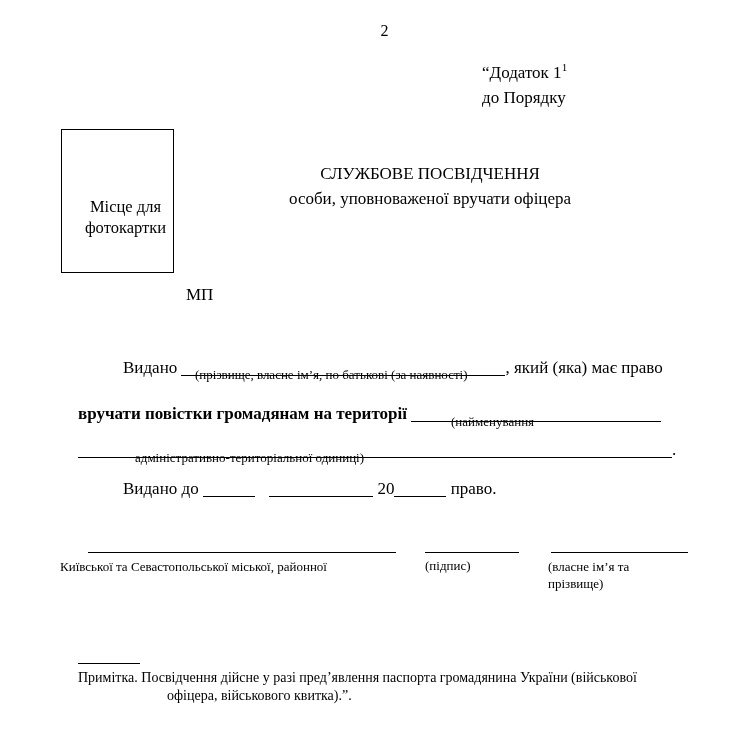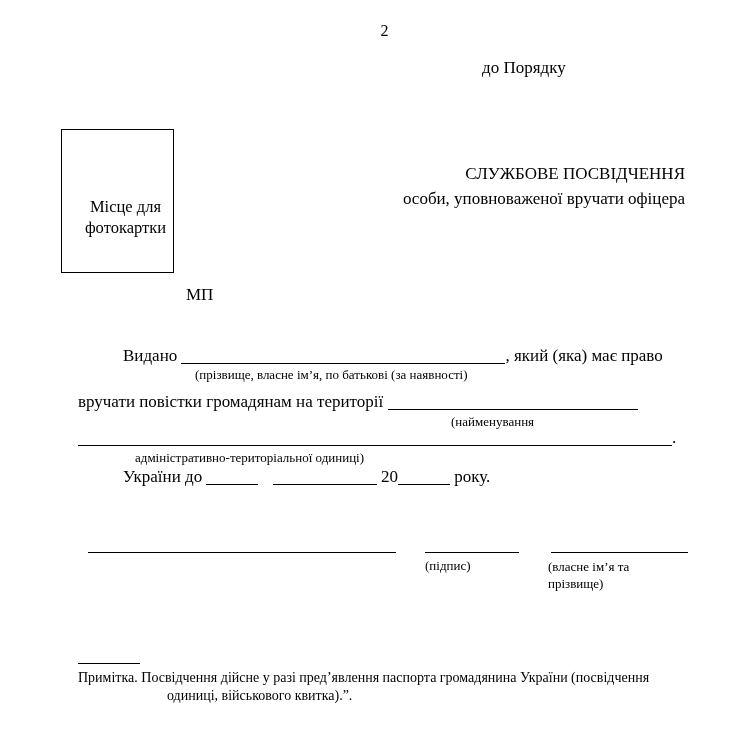--- a/index.html
+++ b/index.html
@@ -31,27 +31,27 @@
     top: 129px; left: 61px;
     width: 113px; height: 144px;
     border: 1px solid #000000;
     text-align: center;
     padding: 66px 6px 0 22px;
     line-height: 21px;
     font-size: 16.5px;
   }
   .title-block {
     top: 161px; left: 175px; width: 510px;
-    text-align: right;
+    text-align: center;
     line-height: 25px;
   }
   .stamp { top: 285px; left: 186px; }
-  .form-row { line-height: 20px; white-space: nowrap; }
+  .form-row { line-height: 20px; white-space: nowrap; margin-top: 12px; }
   .row-issued  { top: 346px; left: 123px; width: 562px; }
-  .row-territory { top: 392px; left: 78px; width: 596px; }
+  .row-territory { top: 392px; left: 78px; width: 596px; font-weight: bold; }
   .row-unit    { top: 428px; left: 78px; width: 607px; }
   .row-valid   { top: 467px; left: 123px; }
   .blank {
     display: inline-block;
     height: 0;
     border-bottom: 1px solid #000000;
     margin-bottom: -3px;
     vertical-align: baseline;
   }
   .caption {
@@ -90,20 +90,21 @@
   }
 </style>
 </head>
 <body>
 
 <div class="page">
 
   <div class="abs page-number">2</div>
 
   <div class="abs appendix">
+    <div><span>“Додаток 1</span><sup>1</sup></div>
     <div>до Порядку</div>
   </div>
 
   <div class="abs photo-box">
     <span>Місце для фотокартки</span>
   </div>
 
   <div class="abs title-block">
     <div>СЛУЖБОВЕ ПОСВІДЧЕННЯ</div>
     <div>особи, уповноваженої вручати офіцера</div>
@@ -122,38 +123,39 @@
     <span class="blank" style="width:250px"></span>
   </div>
   <div class="abs caption cap-name">(найменування</div>
 
   <div class="abs form-row row-unit">
     <span class="blank" style="width:594px"></span><span>.</span>
   </div>
   <div class="abs caption cap-unit">адміністративно-територіальної одиниці)</div>
 
   <div class="abs form-row row-valid">
-    <span>України до</span>
+    <span>Видано до</span>
     <span class="blank" style="width:52px"></span>
     <span class="blank" style="width:104px;margin-left:10px"></span>
     <span>20</span><span class="blank" style="width:52px"></span>
-    <span>року.</span>
+    <span>право.</span>
   </div>
 
   <span class="sig-line sig-line-1"></span>
   <span class="sig-line sig-line-2"></span>
   <span class="sig-line sig-line-3"></span>
 
   <div class="abs caption cap-sig1">
+    <div>Київської та Севастопольської міської, районної</div>
   </div>
   <div class="abs caption cap-sig2">(підпис)</div>
   <div class="abs caption cap-sig3">
     <div>(власне ім’я та</div>
     <div>прізвище)</div>
   </div>
 
   <span class="footnote-rule"></span>
   <div class="abs footnote">
     <span>Примітка.</span>
-    <span>Посвідчення дійсне у разі пред’явлення паспорта громадянина України (посвідчення одиниці, військового квитка).”.</span>
+    <span>Посвідчення дійсне у разі пред’явлення паспорта громадянина України (військової офіцера, військового квитка).”.</span>
   </div>
 
 </div>
 
 </body></html>

